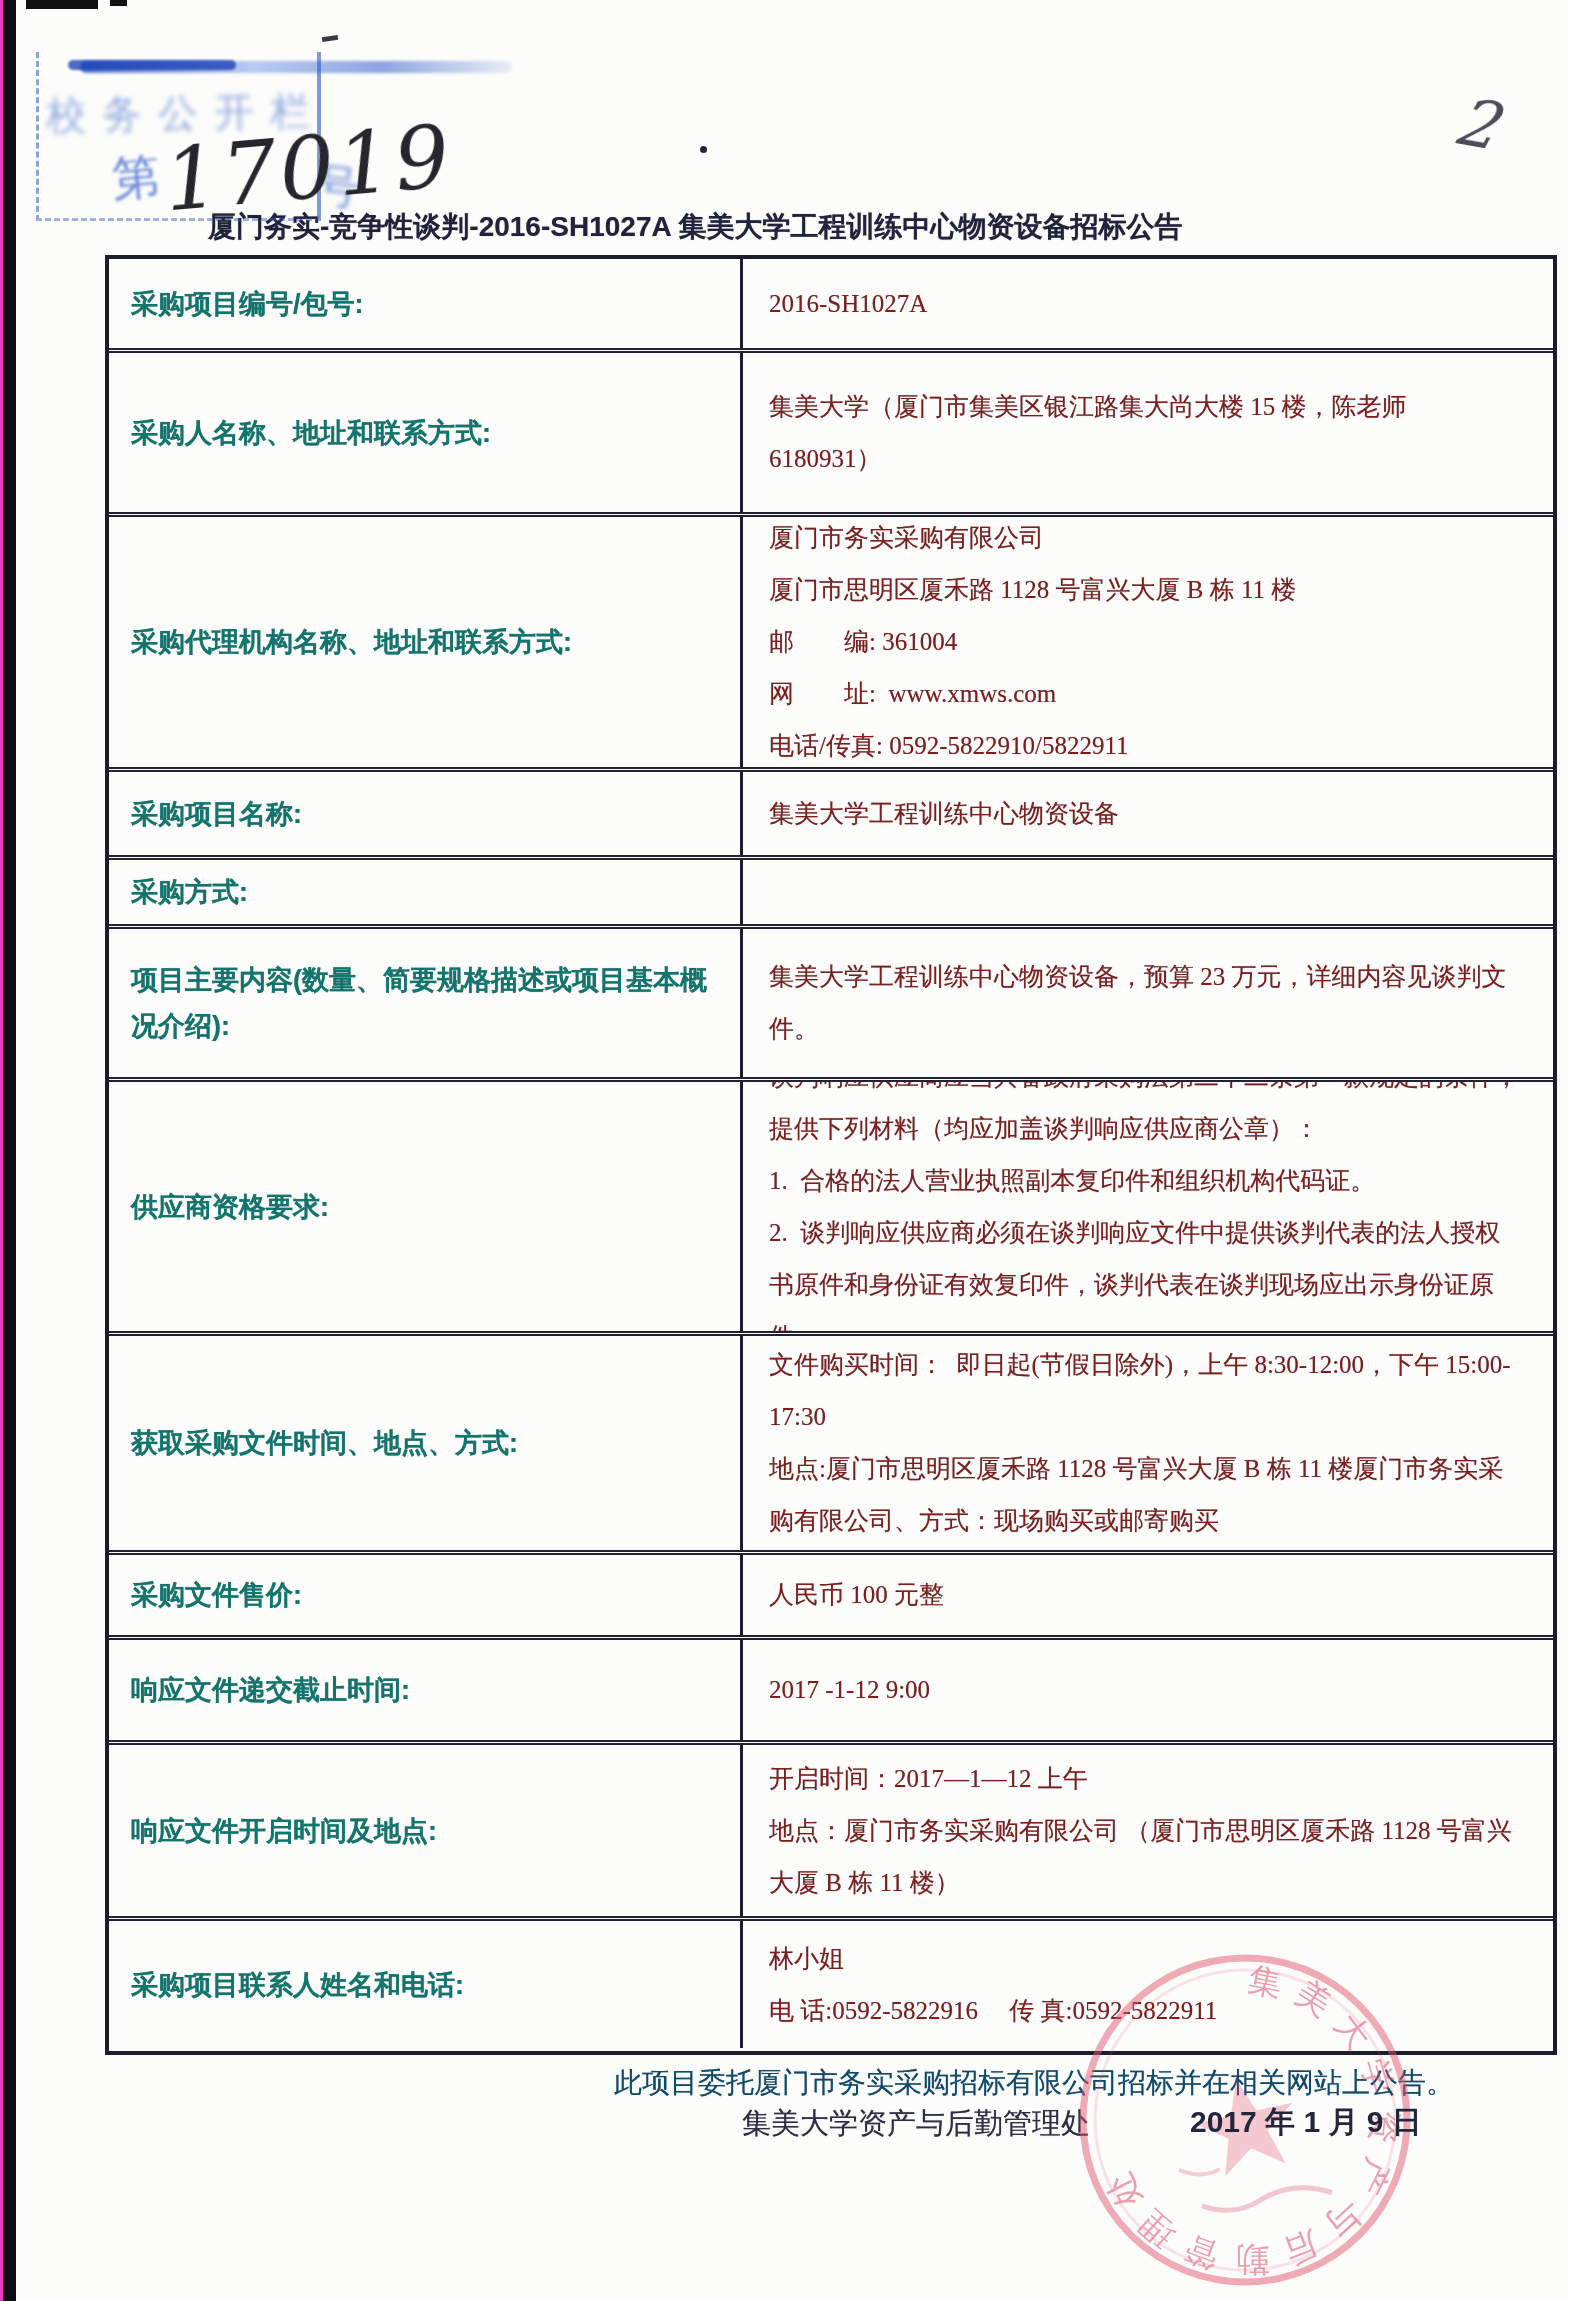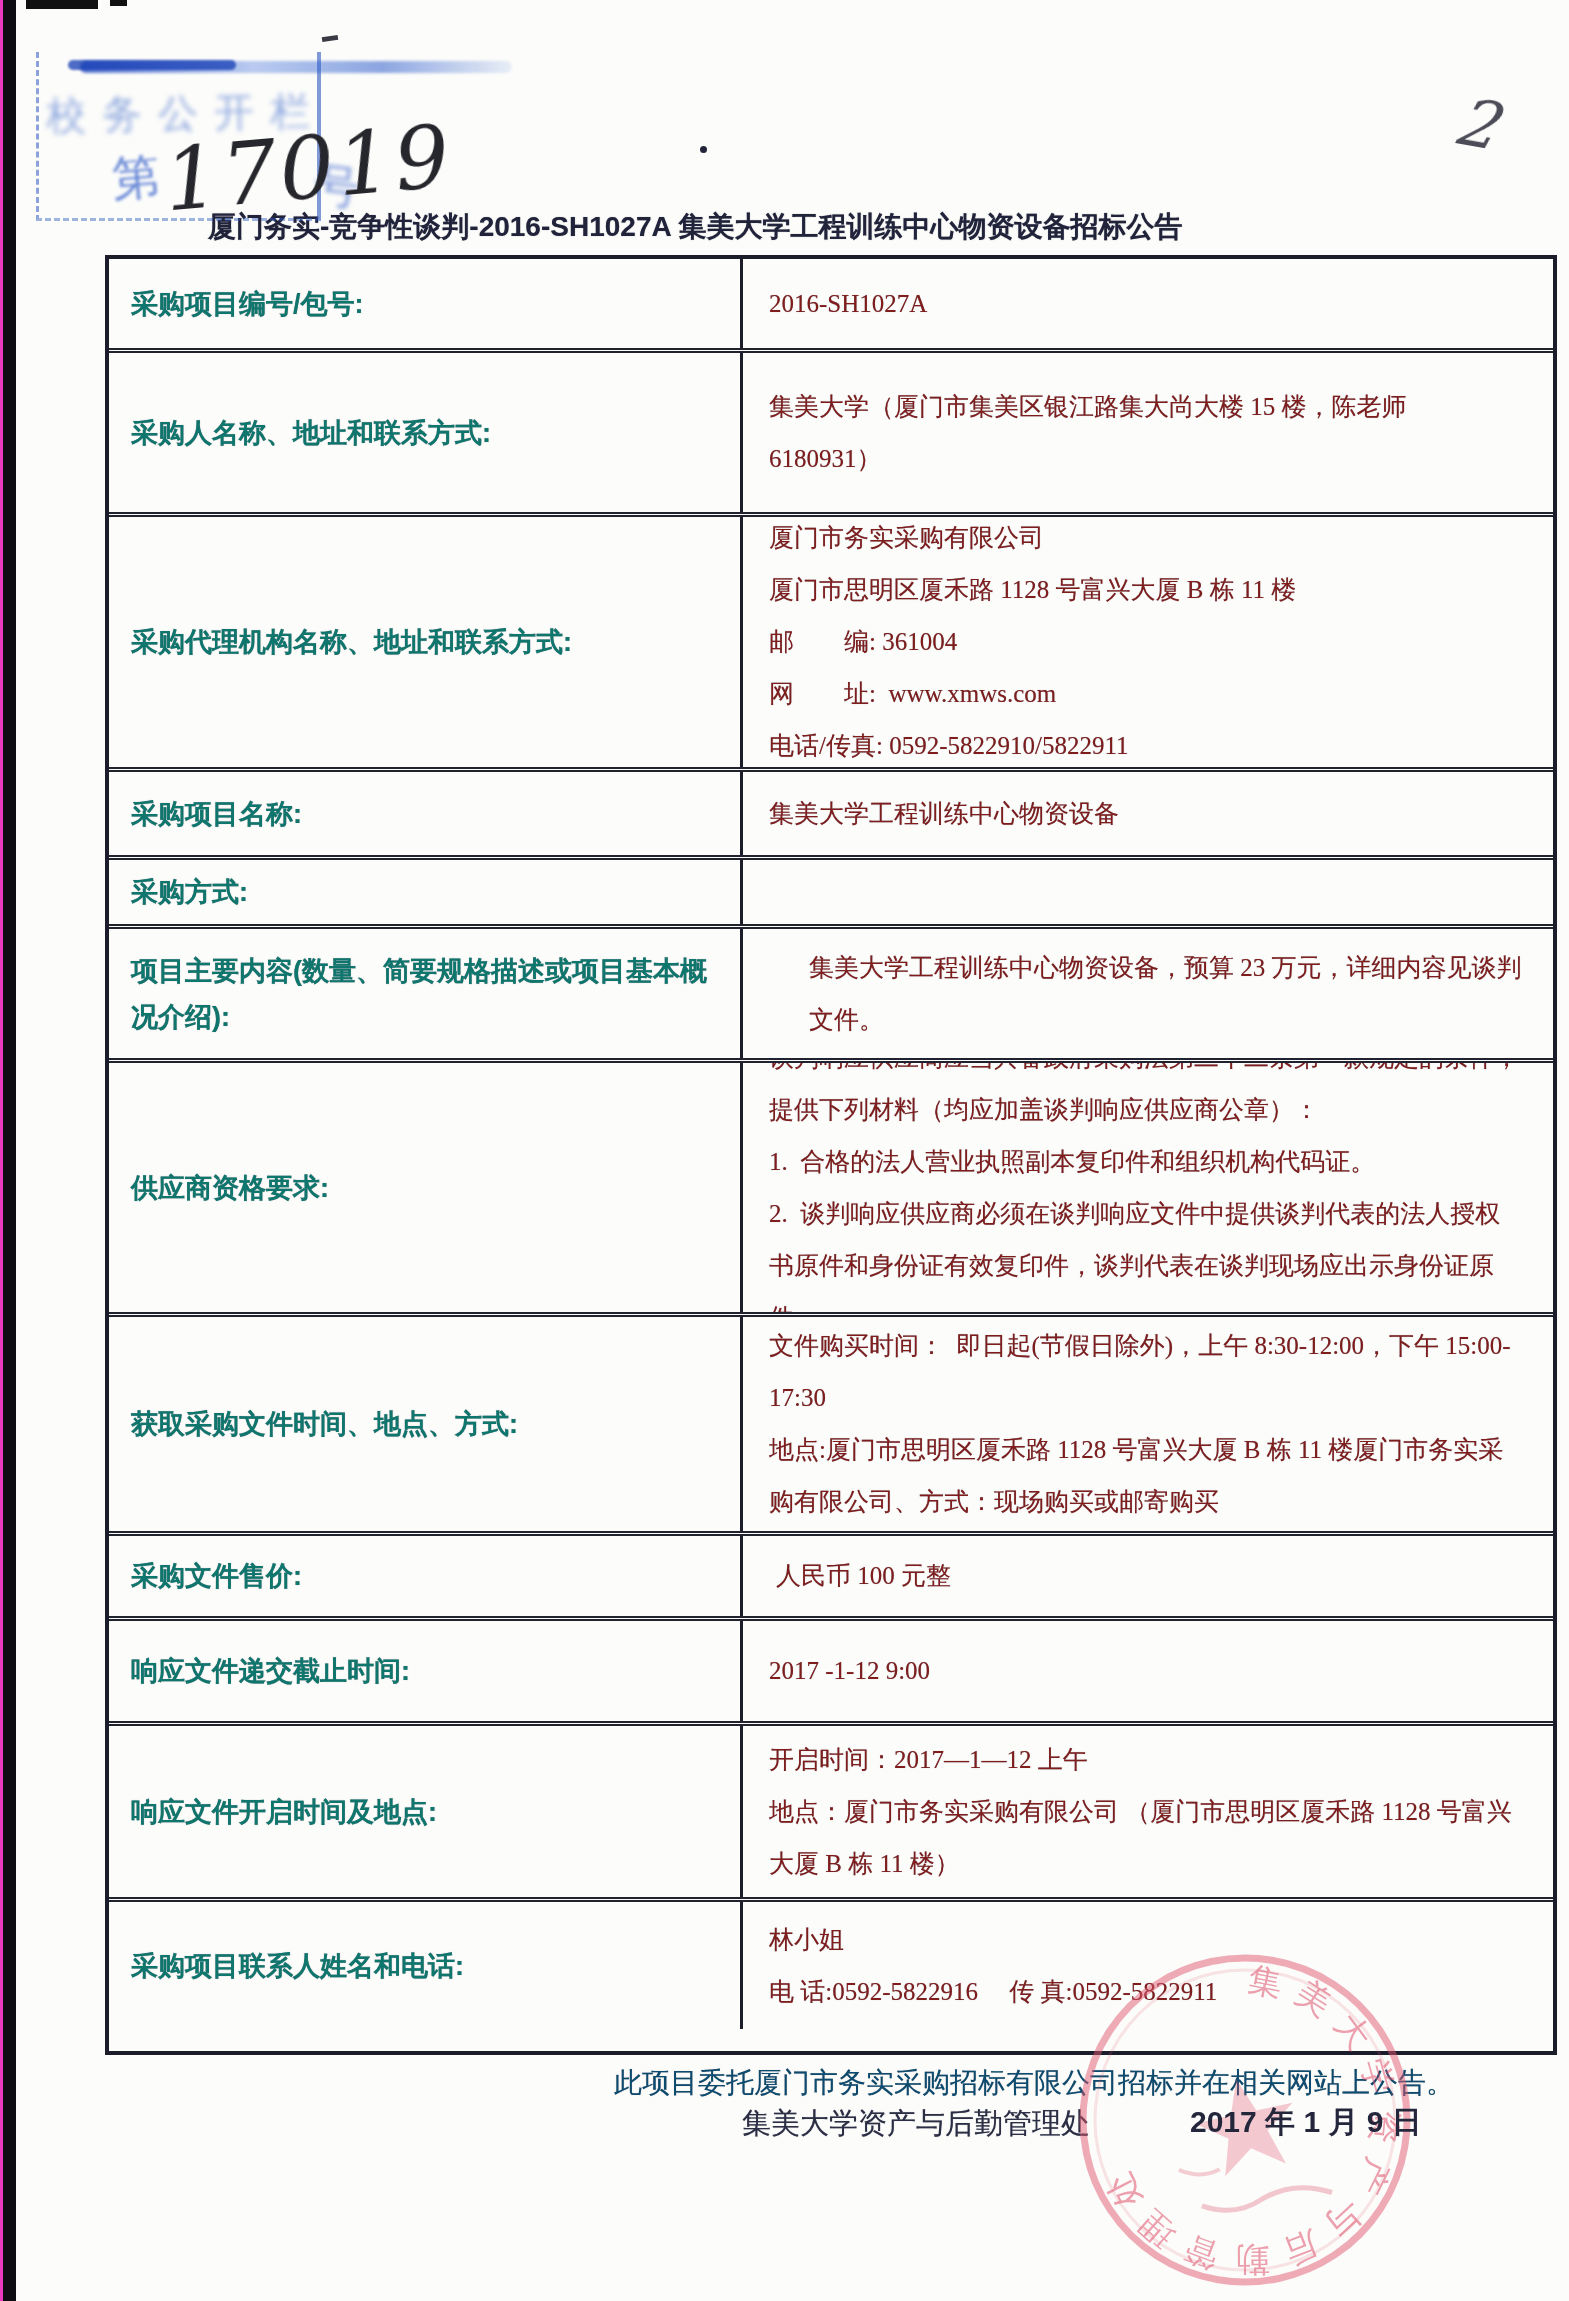--- a/index.html
+++ b/index.html
@@ -134,21 +134,21 @@
       </div>
       <div class="cell value-cell">
         <div class="vline">集美大学工程训练中心物资设备</div>
       </div>
     </div>
     <div class="trow sep" style="height: 69px;">
       <div class="cell label-cell">
         <span>采购方式:</span>
       </div>
     </div>
-    <div class="trow sep" style="height: 134px; gap: 40px;">
+    <div class="trow sep" style="height: 153px;">
       <div class="cell label-cell">
         <span>项目主要内容(数量、简要规格描述或项目基本概况介绍):</span>
       </div>
       <div class="cell value-cell">
         <div class="vline">集美大学工程训练中心物资设备，预算 23 万元，详细内容见谈判文件。</div>
       </div>
     </div>
     <div class="trow sep" style="height: 254px;">
       <div class="cell label-cell">
         <span>供应商资格要求:</span>
@@ -161,21 +161,21 @@
     </div>
     <div class="trow sep" style="height: 219px;">
       <div class="cell label-cell">
         <span>获取采购文件时间、地点、方式:</span>
       </div>
       <div class="cell value-cell">
         <div class="vline">文件购买时间：  即日起(节假日除外)，上午 8:30-12:00，下午 15:00-17:30</div>
         <div class="vline">地点:厦门市思明区厦禾路 1128 号富兴大厦 B 栋 11 楼厦门市务实采购有限公司、方式：现场购买或邮寄购买</div>
       </div>
     </div>
-    <div class="trow sep" style="height: 85px; gap: 7px;">
+    <div class="trow sep" style="height: 85px;">
       <div class="cell label-cell">
         <span>采购文件售价:</span>
       </div>
       <div class="cell value-cell">
         <div class="vline">人民币 100 元整</div>
       </div>
     </div>
     <div class="trow sep" style="height: 105px;">
       <div class="cell label-cell">
         <span>响应文件递交截止时间:</span>

